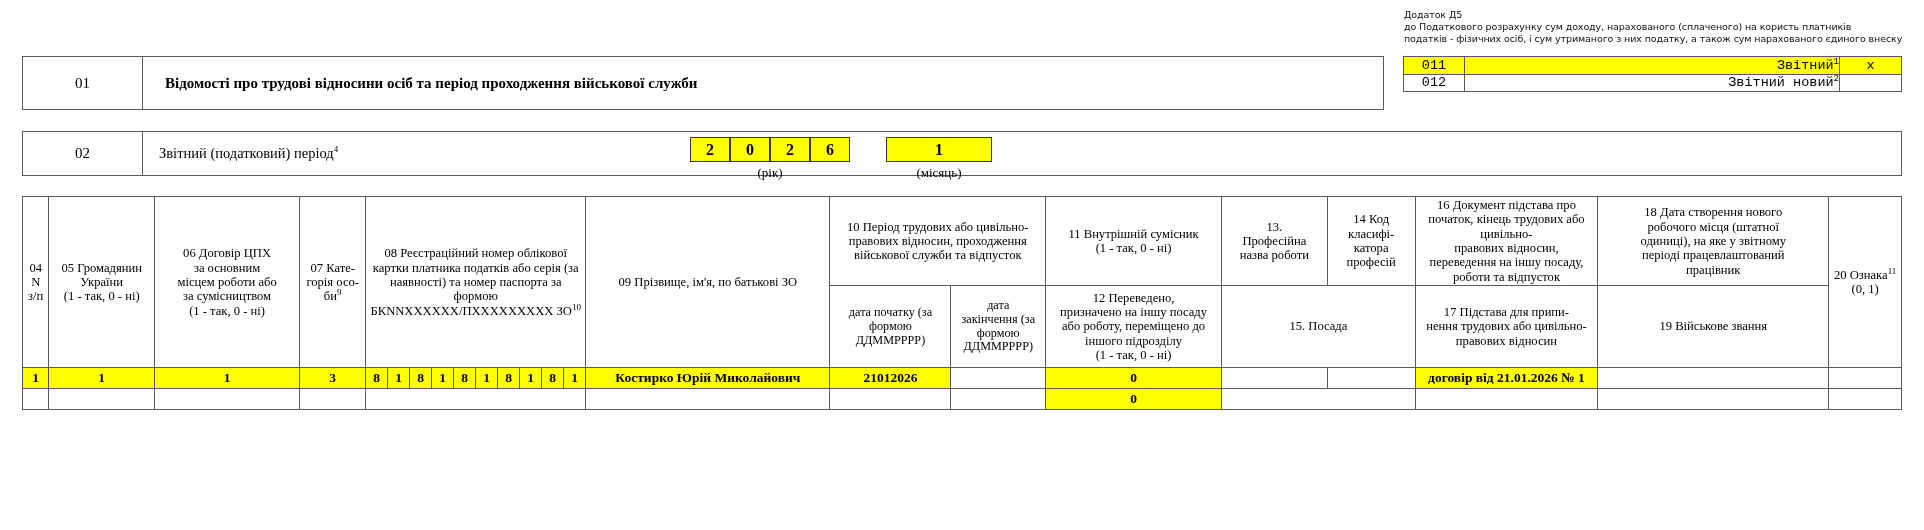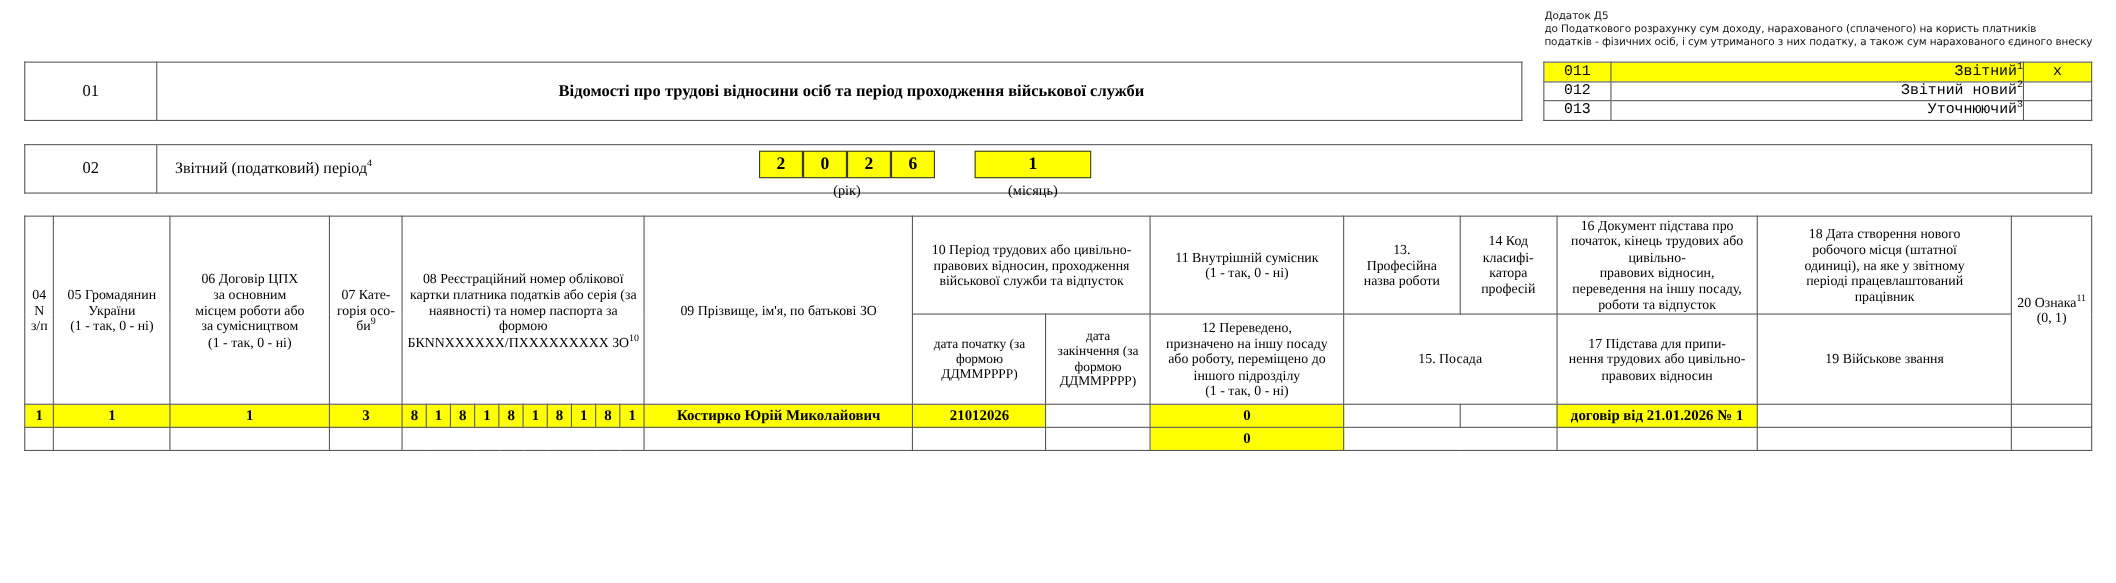--- a/index.html
+++ b/index.html
@@ -43,21 +43,21 @@
     font-size: 13.5px;
     line-height: 1.12;
   }
   .yellow { background: #ffff00; }
   .sup { font-size: 9px; vertical-align: super; line-height: 0; }
 
   
   #block01 { left: 22px; top: 56px; width: 1362px; }
   #block01 td { height: 53px; margin-top: 13px; }
   #block01 .c-num { width: 120px; font-size: 15px; }
-  #block01 .c-title { font-size: 15px; font-weight: bold; text-align: center; padding-left: 22px; }
+  #block01 .c-title { font-size: 15px; font-weight: bold; text-align: left; padding-left: 22px; }
 
   #block01r { left: 1403px; top: 56px; width: 499px; }
   #block01r td { height: 17.6px; font-size: 13.5px; font-family: Liberation Mono, monospace; }
   #block01r .c-code { width: 61px; }
   #block01r .c-lbl  { text-align: right; padding-left: 6px; }
   #block01r .c-mark { width: 62px; }
 
   
   #block02 { left: 22px; top: 131px; width: 1880px; }
   #block02 td { height: 44px; }
@@ -116,25 +116,20 @@
         <tr>
       <td class="c-code yellow">011</td>
       <td class="c-lbl yellow"><span>Звітний</span><span class="sup">1</span></td>
       <td class="c-mark yellow">x</td>
     </tr>
     <tr>
       <td class="c-code">012</td>
       <td class="c-lbl"><span>Звітний новий</span><span class="sup">2</span></td>
       <td class="c-mark"></td>
     </tr>
-    <tr>
-      <td class="c-code">013</td>
-      <td class="c-lbl"><span>Уточнюючий</span><span class="sup">3</span></td>
-      <td class="c-mark"></td>
-    </tr>
   </tbody>
     </table>
 
   <table class="frm" id="block02">
     <tbody>
         <tr>
       <td class="c-num">02</td>
       <td class="c-lbl"><span>Звітний (податковий) період</span><span class="sup">4</span></td>
     </tr>
   </tbody>

